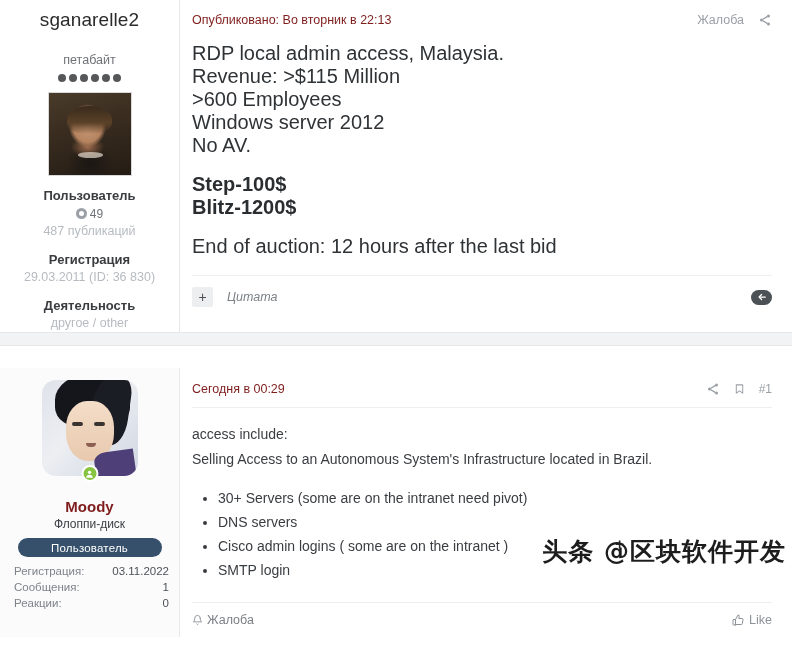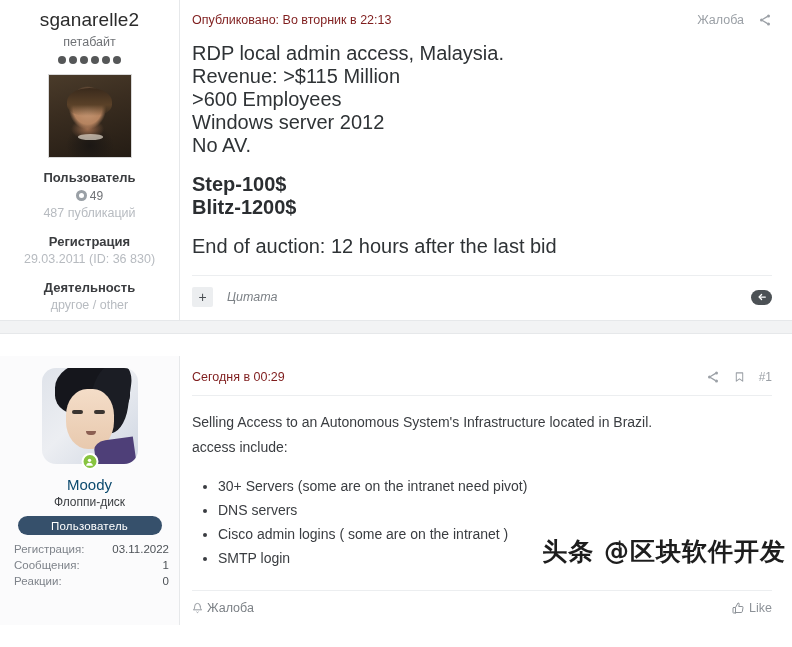--- a/index.html
+++ b/index.html
@@ -20,21 +20,21 @@
     border-right: 1px solid #e6e8ea;
     background: #ffffff;
   }
   .post-main { flex: 1 1 auto; padding: 0 20px 0 12px; }
 
   
   .username1 {
     font-size: 19px; color: #2b2b2b; font-weight: 400;
     letter-spacing: .1px; line-height: 24px;
   }
-  .rank1 { font-size: 12.5px; color: #6f7276; margin-top: 2px; line-height: 16px; }
+  .rank1 { font-size: 12.5px; color: #6f7276; margin-top: 20px; line-height: 16px; }
   .dots { margin-top: 6px; display:flex; justify-content:center; gap:3px; }
   .dots i { width: 8px; height: 8px; border-radius: 50%; background: #555758; display:block; }
 
   .avatar1 {
     width: 84px; height: 84px; margin: 10px auto 0;
     border: 1px solid #d9d9d9;
     background:
       radial-gradient(ellipse 26px 30px at 47% 40%, #c89a77 0%, #b5835f 55%, rgba(181,131,95,0) 72%),
       radial-gradient(ellipse 22px 14px at 47% 66%, #9c6b4c 0%, rgba(156,107,76,0) 75%),
       radial-gradient(ellipse 30px 26px at 50% 86%, #1b1714 0%, rgba(27,23,20,0) 80%),
@@ -135,21 +135,21 @@
     position:absolute; left:56%; top:74%; width:42%; height:30%;
     background:#4e3f78; border-radius: 30% 0 0 0; transform: rotate(-8deg);
   }
   .online-dot {
     position: absolute; left: 50%; bottom: -6px; transform: translateX(-50%);
     width: 17px; height: 17px; border-radius: 50%; background: #87c440;
     border: 2px solid #ffffff; display:flex; align-items:center; justify-content:center;
   }
   .online-dot svg { display:block; }
 
-  .username2 { font-size: 15px; font-weight: 400; color: #0c4a6e; margin-top: 11px; line-height: 19px; }
+  .username2 { font-size: 15px; font-weight: 700; color: #7f1d1d; margin-top: 21px; line-height: 19px; }
   .rank2 { font-size: 12px; color: #3d4044; margin-top: 1px; line-height: 15px; }
   .usergroup-badge {
     margin: 6px auto 0; width: 144px; height: 19px; border-radius: 10px;
     background: #36506b; color: #ffffff; font-size: 11.5px;
     display: flex; align-items: center; justify-content: center; letter-spacing: .2px;
   }
   .stats { margin: 6px 10px 0 14px; }
   .stat-row {
     display: flex; justify-content: space-between;
     font-size: 11.5px; color: #7e838a; line-height: 16px;
@@ -314,22 +314,22 @@
             <svg width="11" height="14" viewBox="0 0 24 24" fill="none" stroke="#9ba0a6" stroke-width="2.2" stroke-linecap="round" stroke-linejoin="round">
               <path d="M5 3h14v18l-7-5-7 5z"></path>
             </svg>
           </span>
           <span class="hash">#1</span>
         </div>
       </div>
       <div class="divider"></div>
 
       <div class="post-body">
+        <p>access include:</p>
         <p>Selling Access to an Autonomous System's Infrastructure located in Brazil.</p>
-        <p>access include:</p>
         <ul class="bullets">
           <li>30+ Servers (some are on the intranet need pivot)</li>
           <li>DNS servers</li>
           <li>Cisco admin logins ( some are on the intranet )</li>
           <li>SMTP login</li>
         </ul>
       </div>
 
       <div class="post-foot">
         <span class="report-link">

